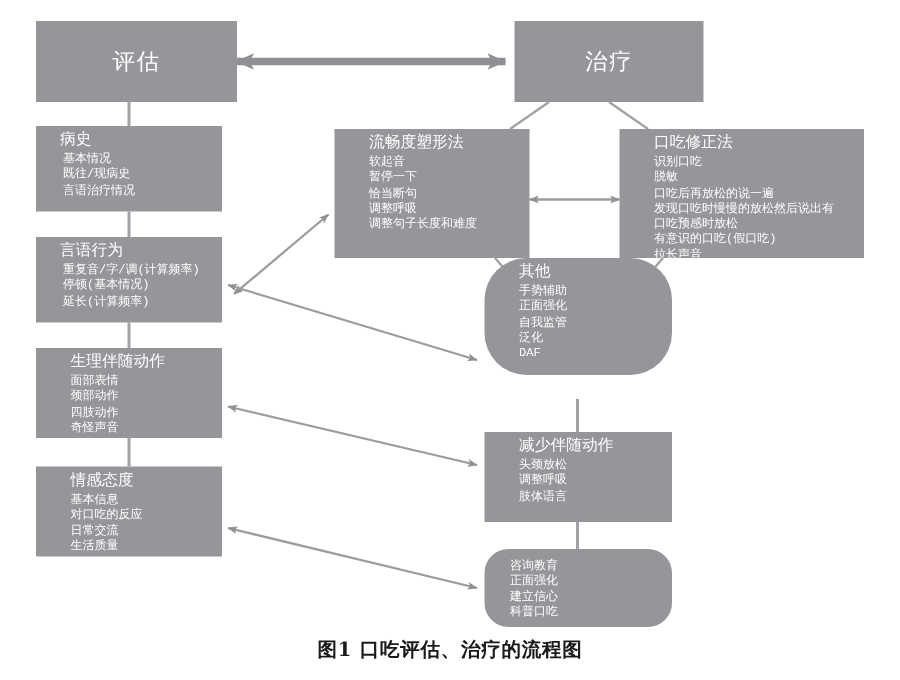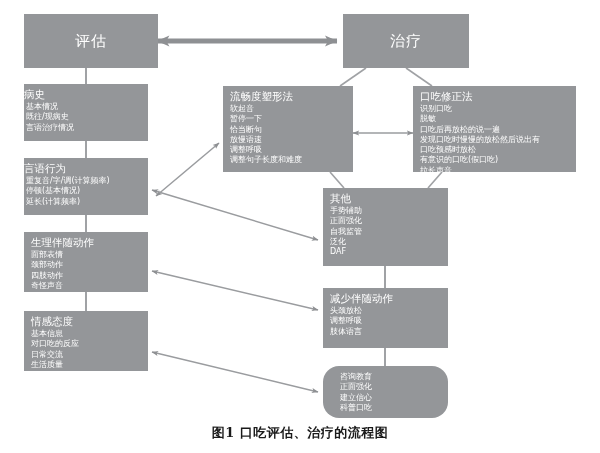--- a/index.html
+++ b/index.html
@@ -51,21 +51,22 @@
     justify-content: center;
   }
   .node.header .title {
     font-size: 15px;
     line-height: 18px;
     letter-spacing: 1px;
   }
   
   .node.body {
     padding-top: 4px;
-    padding-left: 0;
+    padding-left: 16px;
+    font-family: Liberation Mono, monospace;
   }
   .node.body .title {
     margin-bottom: 1px;
   }
   .node.body .items {
     padding-left: 2px;
   }
   .node.indent .title,
   .node.indent .items {
     padding-left: 7px;
@@ -210,40 +211,39 @@
       <div class="item">生活质量</div>
     </div>
   </div>
 
   <div class="node body indent" style="left:223px; top:86px; width:130px; height:86px;">
     <div class="title">流畅度塑形法</div>
     <div class="items">
       <div class="item">软起音</div>
       <div class="item">暂停一下</div>
       <div class="item">恰当断句</div>
-      <div class="item">放慢语速</div>
       <div class="item">调整呼吸</div>
       <div class="item">调整句子长度和难度</div>
     </div>
   </div>
 
   <div class="node body indent" style="left:413px; top:86px; width:163px; height:86px;">
     <div class="title">口吃修正法</div>
     <div class="items">
       <div class="item">识别口吃</div>
       <div class="item">脱敏</div>
       <div class="item">口吃后再放松的说一遍</div>
       <div class="item">发现口吃时慢慢的放松然后说出有</div>
       <div class="item">口吃预感时放松</div>
       <div class="item">有意识的口吃(假口吃)</div>
       <div class="item">拉长声音</div>
     </div>
   </div>
 
-  <div class="node body indent" style="left:323px; top:188px; width:125px; height:78px;">
+  <div class="node body indent" style="left:323px; top:172px; width:125px; height:78px;border-radius:28px;">
     <div class="title">其他</div>
     <div class="items">
       <div class="item">手势辅助</div>
       <div class="item">正面强化</div>
       <div class="item">自我监管</div>
       <div class="item">泛化</div>
       <div class="item">DAF</div>
     </div>
   </div>
 

